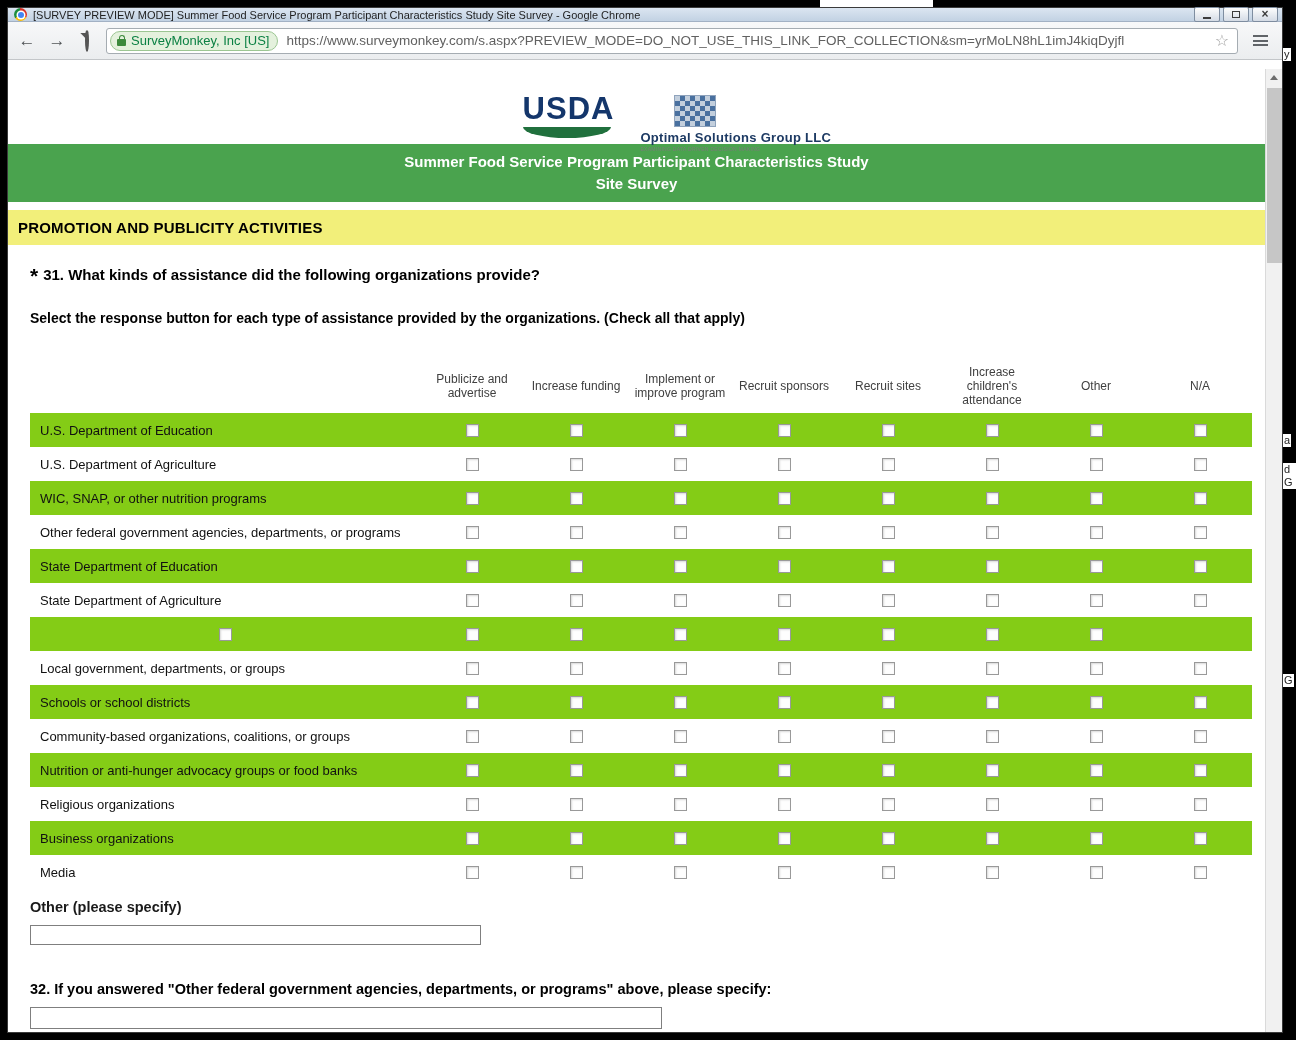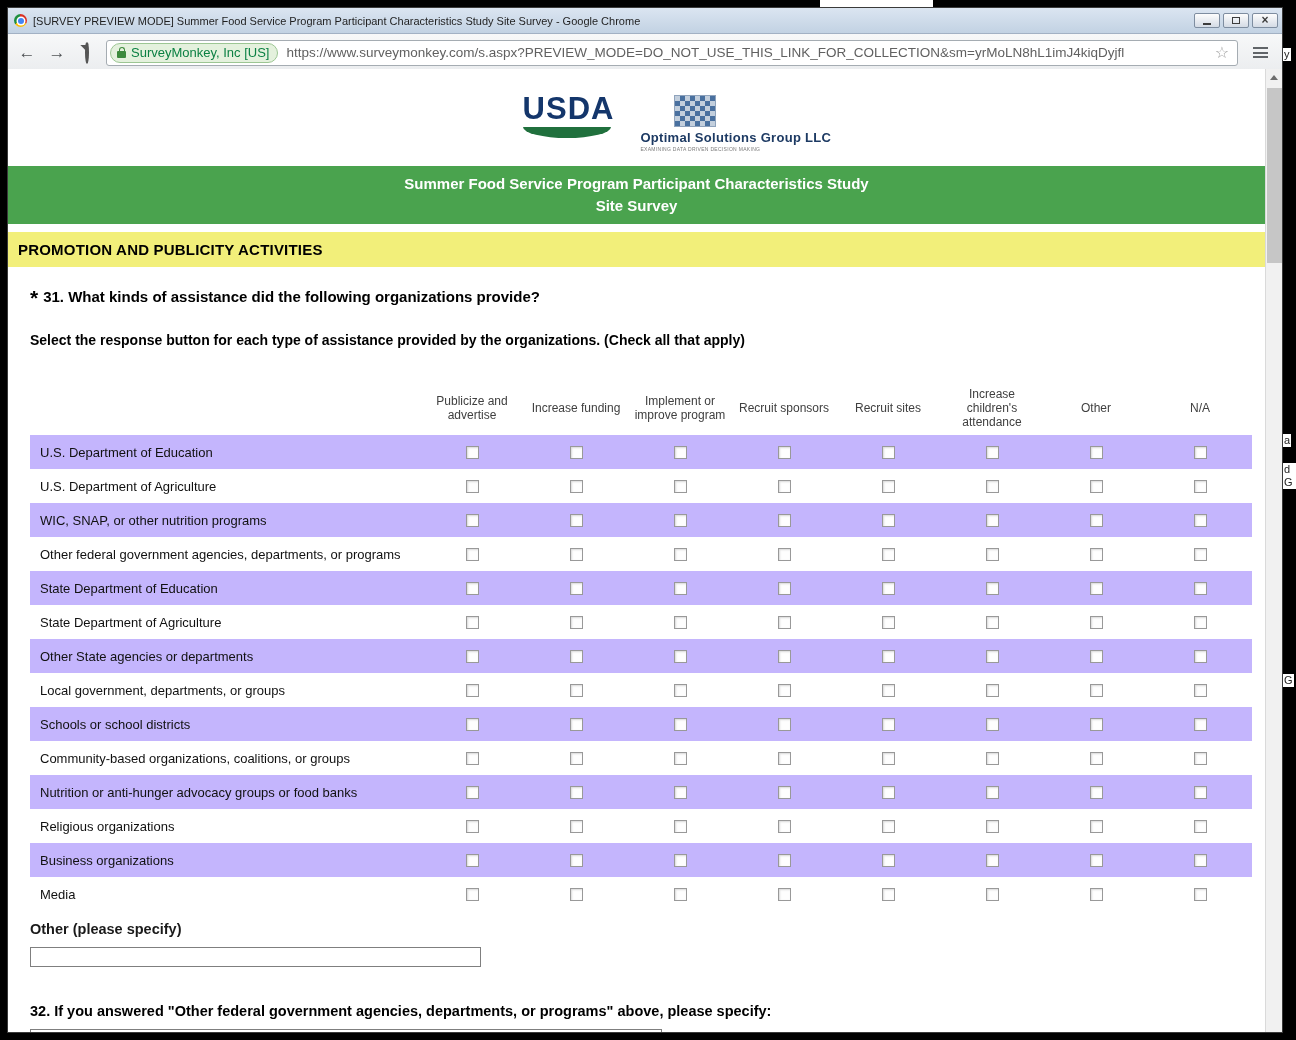--- a/index.html
+++ b/index.html
@@ -7,21 +7,21 @@
   #stage { position:relative; width:1296px; height:1040px; background:#000; }
 
   
   .top-sliver { position:absolute; left:820px; top:0; width:113px; height:9px; background:#fff; }
   .fragment { position:absolute; left:1283px; font-size:11px; color:#222; background:#fff; padding:0 1px; line-height:13px; }
 
   
   .browser-window { position:absolute; left:8px; top:8px; width:1274px; height:1024px; background:#fff; box-shadow:0 0 0 1px #3a3a3a; }
 
   
-  .titlebar { height:26px; background:linear-gradient(#dbe5f1,#c2d2e3); border-bottom:1px solid #a2b1c4; display:flex; align-items:center; padding:0 4px 0 6px; }
+  .titlebar { height:14px; background:linear-gradient(#dbe5f1,#c2d2e3); border-bottom:1px solid #a2b1c4; display:flex; align-items:center; padding:0 4px 0 6px; }
   .chrome-icon { width:13px; height:13px; border-radius:50%; background:conic-gradient(#d93025 0 33%, #fbbc04 33% 66%, #1e8e3e 66% 100%); position:relative; flex:0 0 auto; }
   .chrome-icon::after { content:''; position:absolute; left:3.5px; top:3.5px; width:6px; height:6px; border-radius:50%; background:#4285f4; box-shadow:0 0 0 1.5px #fff; }
   .title-text { font-size:11px; color:#1f1f1f; margin-left:6px; white-space:nowrap; overflow:hidden; flex:1; }
   .win-buttons { display:flex; margin-left:8px; }
   .winbtn { width:26px; height:15px; margin-left:3px; background:linear-gradient(#fdfdfd,#d4dbe5); border:1px solid #7e8da0; border-radius:2px; display:flex; align-items:center; justify-content:center; cursor:default; }
   .glyph-min { width:8px; height:2px; background:#3c3c3c; margin-top:7px; }
   .glyph-max { width:8px; height:7px; border:1px solid #3c3c3c; }
   .glyph-close { font-size:12px; font-weight:bold; color:#3c3c3c; line-height:11px; }
 
   
@@ -51,35 +51,35 @@
   .logos { padding-top:24px; height:72px; display:flex; justify-content:center; align-items:flex-start; gap:26px; }
   .usda-logo { text-align:center; }
   .usda-text { font-size:31px; font-weight:bold; letter-spacing:1px; color:#14366b; line-height:32px; }
   .usda-swoosh { width:88px; height:11px; background:#20703d; border-radius:0 0 44px 44px / 0 0 11px 11px; margin-top:2px; }
   .osg-logo { width:110px; text-align:center; padding-top:2px; }
   .osg-checker { width:42px; height:32px; margin:0 auto; background:repeating-conic-gradient(#49709f 0% 25%, #c3cfdd 0% 50%) 0 0/10px 10px; border:1px solid #8fa3bc; }
   .osg-name { font-size:13px; color:#1d3a63; font-weight:bold; margin-top:3px; letter-spacing:.3px; white-space:nowrap; }
   .osg-tag { font-size:5px; color:#7a7a7a; margin-top:1px; letter-spacing:.3px; white-space:nowrap; }
 
   
-  .green-banner { margin-top:25px; height:58px; background:#4aa34e; color:#fff; font-weight:bold; font-size:15px; display:flex; flex-direction:column; align-items:center; justify-content:center; line-height:22px; }
+  .green-banner { margin-top:3px; height:58px; background:#4aa34e; color:#fff; font-weight:bold; font-size:15px; display:flex; flex-direction:column; align-items:center; justify-content:center; line-height:22px; }
   .yellow-banner { margin-top:8px; height:35px; background:#f2ef7a; color:#000; font-weight:bold; font-size:15px; line-height:35px; padding-left:10px; letter-spacing:.2px; }
 
   
   .q31-question { margin:21px 0 0 22px; font-size:15px; font-weight:bold; color:#000; display:flex; align-items:flex-start; }
   .req-mark { font-size:21px; line-height:16px; margin-right:5px; position:relative; top:2px; font-weight:bold; }
   .instruction { margin:27px 0 0 22px; font-size:14px; font-weight:bold; color:#000; }
 
   
   .matrix { margin:32px 0 0 22px; width:1222px; }
   .matrix-header, .mrow { display:grid; grid-template-columns:390px repeat(8, 104px); }
   .matrix-header { height:55px; align-items:center; }
   .hcell { font-size:12px; color:#404040; text-align:center; line-height:14px; padding:0 6px; }
   .mrow { height:34px; align-items:center; }
-  .mrow.odd { background:#c4b5fd; }
+  .mrow.odd { background:#84cc16; }
   .rlabel { font-size:13px; color:#111; padding-left:10px; }
   .ccell { display:flex; justify-content:center; }
   .cb { width:13px; height:13px; border:1px solid #999; background:#fefefe; box-shadow:inset 1px 1px 2px rgba(0,0,0,.15); display:block; }
 
   
   .other-label { margin:10px 0 0 22px; font-size:14.5px; color:#1a1a1a;font-weight:bold; }
   .text-input { display:block; margin:10px 0 0 22px; width:451px; height:20px; border:1px solid #7f7f7f; background:#fff; font-size:13px; padding:0 3px; }
   .q32-text { margin:36px 0 0 22px; font-size:14.5px; font-weight:bold; color:#000; }
   .q32-input { width:632px; height:22px; }
 </style>
@@ -331,21 +331,20 @@
                 <span class="cb"></span>
               </div>
               <div class="ccell">
                 <span class="cb"></span>
               </div>
               <div class="ccell">
                 <span class="cb"></span>
               </div>
             </div>
             <div class="mrow odd">
-              <div class="rlabel">Other State agencies or departments</div>
               <div class="ccell">
                 <span class="cb"></span>
               </div>
               <div class="ccell">
                 <span class="cb"></span>
               </div>
               <div class="ccell">
                 <span class="cb"></span>
               </div>
               <div class="ccell">

